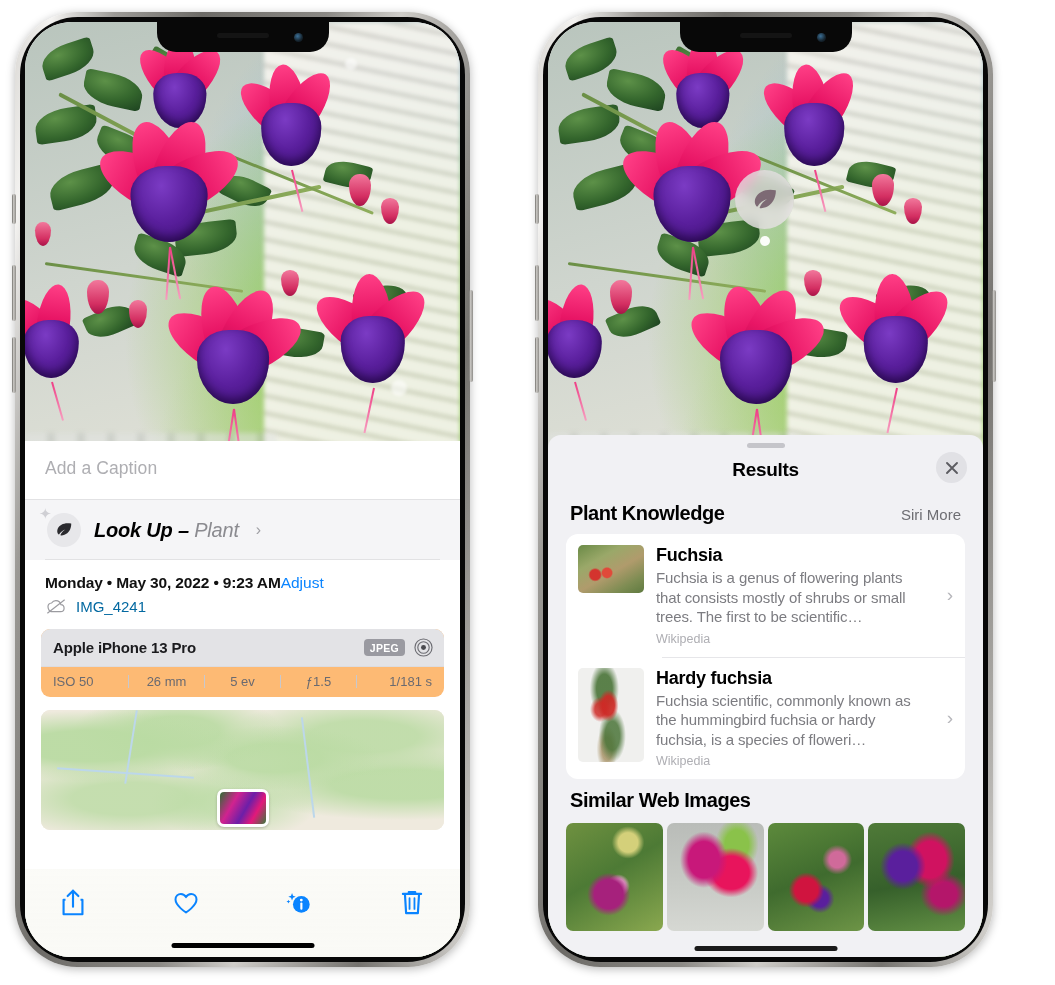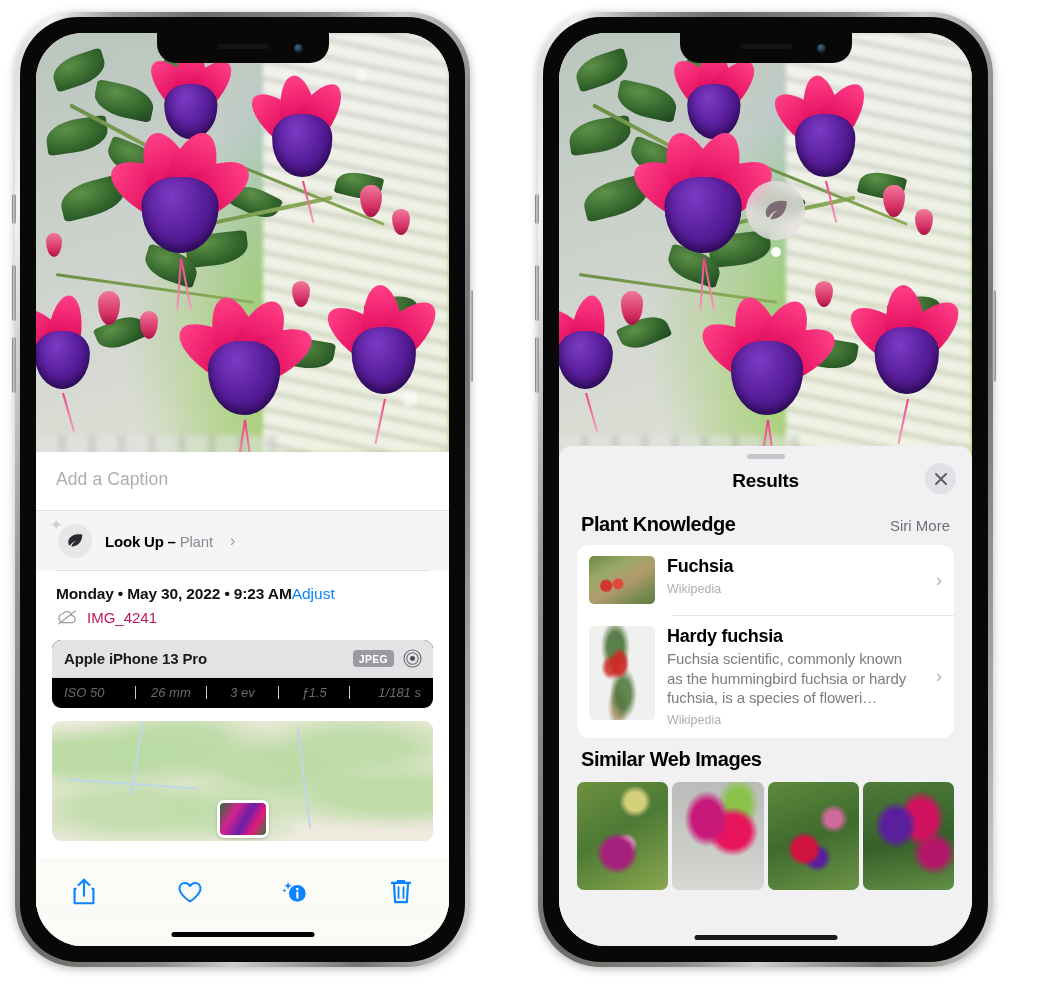--- a/index.html
+++ b/index.html
@@ -21,21 +21,21 @@
     box-shadow: 0 2px 10px rgba(0,0,0,.28);
   }
   .phone.left  { left: 15px;  top: 12px; }
   .phone.right { left: 538px; top: 12px; }
 
   .bezel {
     position: relative;
     width: 100%; height: 100%;
     border-radius: 58px;
     background: #080808;
-    padding: 16px;
+    padding: 5px;
   }
   .screen {
     position: relative;
     width: 100%; height: 100%;
     border-radius: 47px;
     overflow: hidden;
     background: #ffffff;
   }
 
   
@@ -167,39 +167,39 @@
     content:""; position:absolute; left:20px; right:20px; bottom:0;
     height:.6px; background:#e2e2e4;
   }
   .lu-icon {
     position: relative; width: 34px; height: 34px; border-radius: 50%;
     background: #e7e7ea; display:flex; align-items:center; justify-content:center;
     flex: 0 0 auto;
   }
   .lu-icon svg { width: 20px; height: 20px; }
   .lu-spark { position:absolute; left:-8px; top:-7px; font-size:15px; color:#cfcfd4; line-height:1; }
-  .lu-text { font-size: 15px; font-weight: 700; color: #000; letter-spacing: -.2px; }
+  .lu-text { font-size: 20px; font-weight: 700; color: #000; letter-spacing: -.2px; font-style: italic; }
   .lu-text .dash { font-weight: 700; }
   .lu-sub { font-weight: 400; color: #8b8b90; }
   .lu-chev { color: #a0a0a5; font-size: 16px; margin-left: 4px; }
 
   .date-row {
     display: flex; align-items: baseline; justify-content: flex-start;
     padding: 14px 20px 2px 20px; background: #fff;
   }
   .date-text { font-size: 15.5px; font-weight: 700; color: #111; letter-spacing: -.15px; }
   .adjust { font-size: 15.5px; color: #0a84ff; }
 
   .file-row { display:flex; align-items:center; gap:9px; padding: 4px 20px 12px 20px; background:#fff; }
   .file-row svg { width: 22px; height: 17px; }
-  .file-name { font-size: 15px; color: #be185d; }
+  .file-name { font-size: 15px; color: #0369a1; }
 
   .meta-card {
     margin: 2px 16px 0 16px;
-    background: #000000;
+    background: #fdba74;
     border-radius: 9px;
     overflow: hidden;
   }
   .meta-head {
     display:flex; align-items:center; justify-content:space-between;
     padding: 9px 11px 9px 12px; background: #e3e3e6;
   }
   .meta-device { font-size: 15px; font-weight: 700; color:#1b1b1e; letter-spacing:-.15px; }
   .meta-head-right { display:flex; align-items:center; gap:9px; }
   .badge-jpeg {
@@ -212,21 +212,21 @@
   .meta-line2row { display:flex; align-items:center; justify-content:space-between; margin-top:3px; }
   .meta-line2 { font-size: 15px; color: #5e5e63; letter-spacing: -.1px; }
   .badge-vibrant {
     font-size: 10.5px; color:#6d6d73; border:1px solid #b8b8bd;
     border-radius: 9px; padding: 2.5px 10px; letter-spacing: .4px;
   }
   .meta-exif {
     display:flex; align-items:center; padding: 7px 12px 8px 12px;
     border-top: .6px solid #dcdce0;
   }
-  .exif-item { flex: 1; text-align: center; font-size: 13px; color:#6a6a70;font-style:italic; }
+  .exif-item { flex: 1; text-align: center; font-size: 13px; color:#6a6a70; }
   .exif-item:first-child { text-align: left; }
   .exif-item:last-child { text-align: right; }
   .exif-sep { width: 1px; height: 13px; background:#c8c8cd; }
 
   .map-card {
     margin: 13px 16px 0 16px; height: 120px;
     border-radius: 9px; overflow: hidden; position: relative;
     background: #eee9dd;
   }
   .map-terrain { position:absolute; inset:0;
@@ -491,21 +491,21 @@
                   <circle cx="10" cy="10" r="6" fill="none" stroke="#6d6d73" stroke-width="1.2"></circle>
                   <circle cx="10" cy="10" r="2.6" fill="#4a4a4f"></circle>
                 </svg>
               </div>
             </div>
             <div class="meta-exif">
               <div class="exif-item">ISO 50</div>
               <div class="exif-sep"></div>
               <div class="exif-item">26 mm</div>
               <div class="exif-sep"></div>
-              <div class="exif-item">3 ev</div>
+              <div class="exif-item">5 ev</div>
               <div class="exif-sep"></div>
               <div class="exif-item">ƒ1.5</div>
               <div class="exif-sep"></div>
               <div class="exif-item">1/181 s</div>
             </div>
           </div>
 
           <div class="map-card">
             <div class="map-terrain"></div>
             <div class="map-road" style="left:22%;top:0;width:2px;height:62%;transform:rotate(9deg)"></div>
@@ -665,20 +665,21 @@
           <div class="sec-head">
             <div class="sec-title">Plant Knowledge</div>
             <div class="show-more">Siri More</div>
           </div>
 
           <div class="know-card">
             <div class="know-item">
               <div class="thumb thumb-a"></div>
               <div class="know-text">
                 <div class="know-title">Fuchsia</div>
+                <div class="know-desc">Fuchsia is a genus of flowering plants that consists mostly of shrubs or small trees. The first to be scientific…</div>
                 <div class="know-src">Wikipedia</div>
               </div>
               <div class="know-chev">›</div>
             </div>
             <div class="know-item">
               <div class="thumb thumb-b"></div>
               <div class="know-text">
                 <div class="know-title">Hardy fuchsia</div>
                 <div class="know-desc">Fuchsia scientific, commonly known as the hummingbird fuchsia or hardy fuchsia, is a species of floweri…</div>
                 <div class="know-src">Wikipedia</div>

